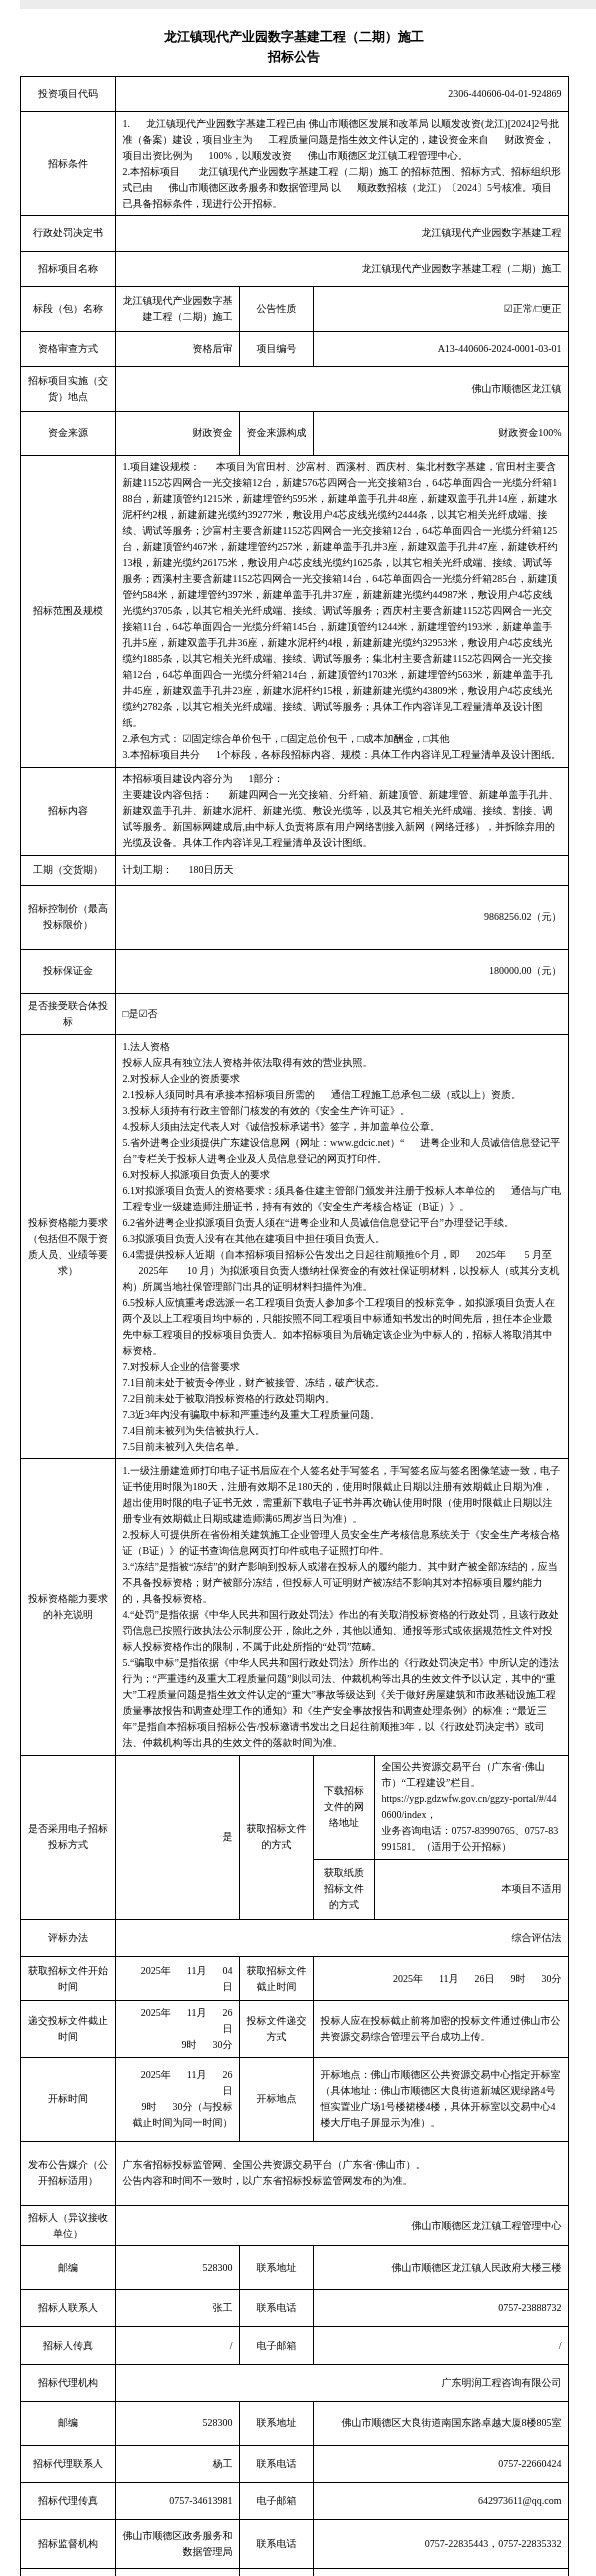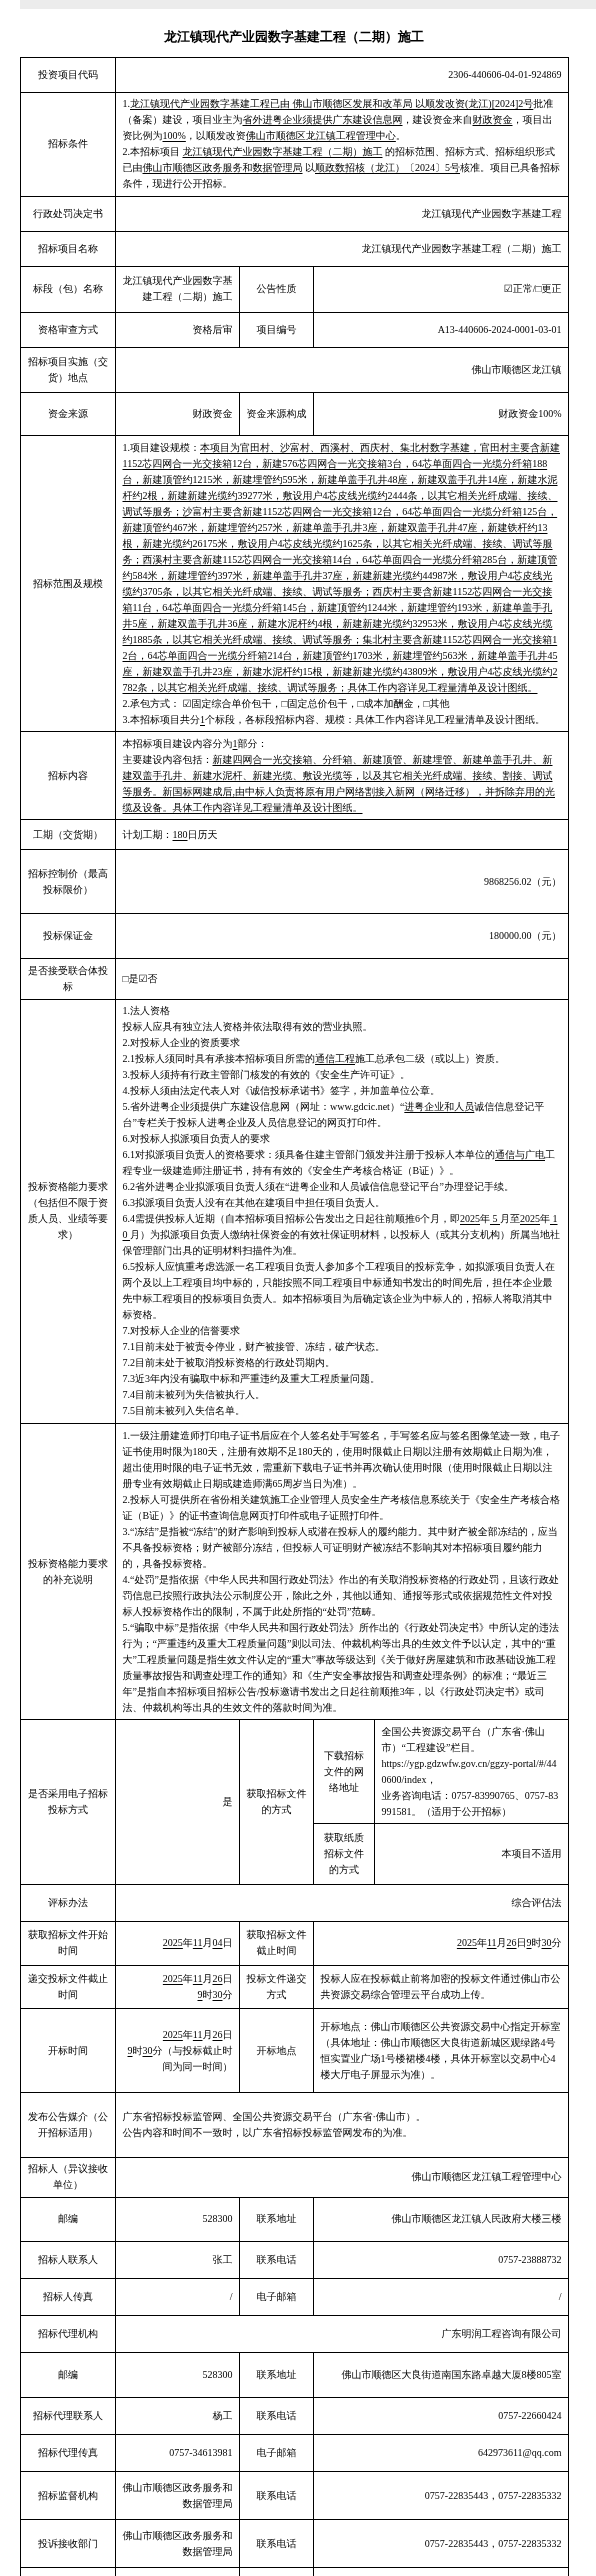--- a/index.html
+++ b/index.html
@@ -8,52 +8,53 @@
   .topbar{height:8.6px;background:#ececec;margin-left:20px;}
   .page{padding:10px 28px 29px 20px;}
   .title{font-size:13px;font-weight:bold;text-align:center;line-height:19.4px;margin:8.6px 0 10px 0;}
   table.doc{border-collapse:collapse;table-layout:fixed;width:547px;}
   table.doc td{border:0.7px solid #000;font-size:10px;line-height:16px;
     padding:3.6px 6.5px;vertical-align:middle;word-break:break-all;}
   td.lbl{text-align:center;font-size:10.8px;line-height:16.6px;padding:4.3px 3.6px;}
   td.ctr{text-align:right;}
   td.lft{text-align:left;}
   .para{margin:0;}
-  .u{text-decoration:underline;text-underline-offset:2.2px;}
+  .u{text-underline-offset:2.2px;margin-left:16px;}
 </style>
 </head>
 <body>
 
 <div class="topbar"></div>
 
 <div class="page">
 
   <div class="title">
     <div>龙江镇现代产业园数字基建工程（二期）施工</div>
+    <div>招标公告</div>
   </div>
 
   <table class="doc">
     <colgroup>
       <col style="width:95px">
         <col style="width:124px">
         <col style="width:74px">
         <col style="width:61px">
         <col style="width:194px">
     </colgroup>
 
     <tbody>
         <tr>
       <td class="lbl" style="height:27px">投资项目代码</td>
       <td class="ctr" colspan="4">2306-440606-04-01-924869</td>
     </tr>
 
     <tr>
       <td class="lbl">招标条件</td>
       <td class="lft" colspan="4">
-            <div class="para"><span>1.</span><span class="u">龙江镇现代产业园数字基建工程已由 佛山市顺德区发展和改革局 以顺发改资(龙江)[2024]2号</span><span>批准（备案）建设，项目业主为</span><span class="u">省外进粤企业须提供广东建设信息网</span><span>，建设资金来自</span><span class="u">财政资金</span><span>，项目出资比例为</span><span class="u">100%</span><span>，以顺发改资</span><span class="u">佛山市顺德区龙江镇工程管理中心</span><span>。</span></div>
+            <div class="para"><span>1.</span><span class="u">龙江镇现代产业园数字基建工程已由 佛山市顺德区发展和改革局 以顺发改资(龙江)[2024]2号</span><span>批准（备案）建设，项目业主为</span><span class="u">工程质量问题是指生效文件认定的</span><span>，建设资金来自</span><span class="u">财政资金</span><span>，项目出资比例为</span><span class="u">100%</span><span>，以顺发改资</span><span class="u">佛山市顺德区龙江镇工程管理中心</span><span>。</span></div>
             <div class="para"><span>2.本招标项目 </span><span class="u">龙江镇现代产业园数字基建工程（二期）施工</span><span> 的招标范围、招标方式、招标组织形式已由</span><span class="u">佛山市顺德区政务服务和数据管理局</span><span> 以</span><span class="u">顺政数招核（龙江）〔2024〕5号</span><span>核准。项目已具备招标条件，现进行公开招标。</span></div>
           </td>
     </tr>
 
     <tr>
       <td class="lbl" style="height:27px">行政处罚决定书</td>
       <td class="ctr" colspan="4">龙江镇现代产业园数字基建工程</td>
     </tr>
 
     <tr>

